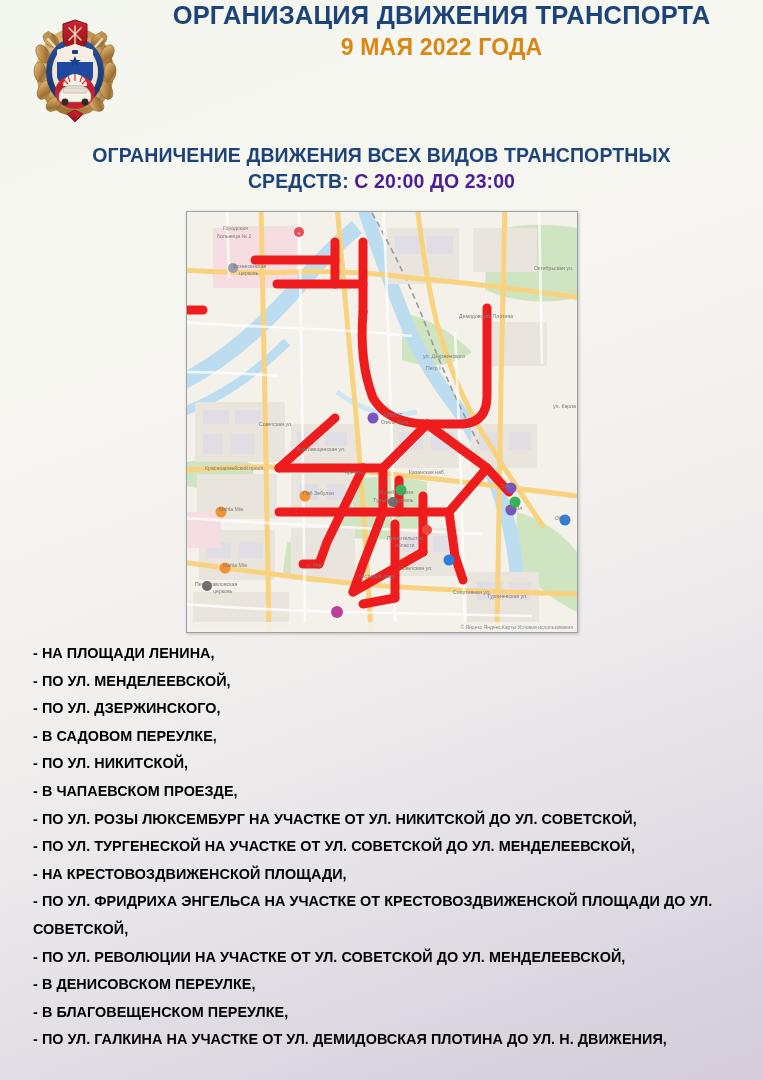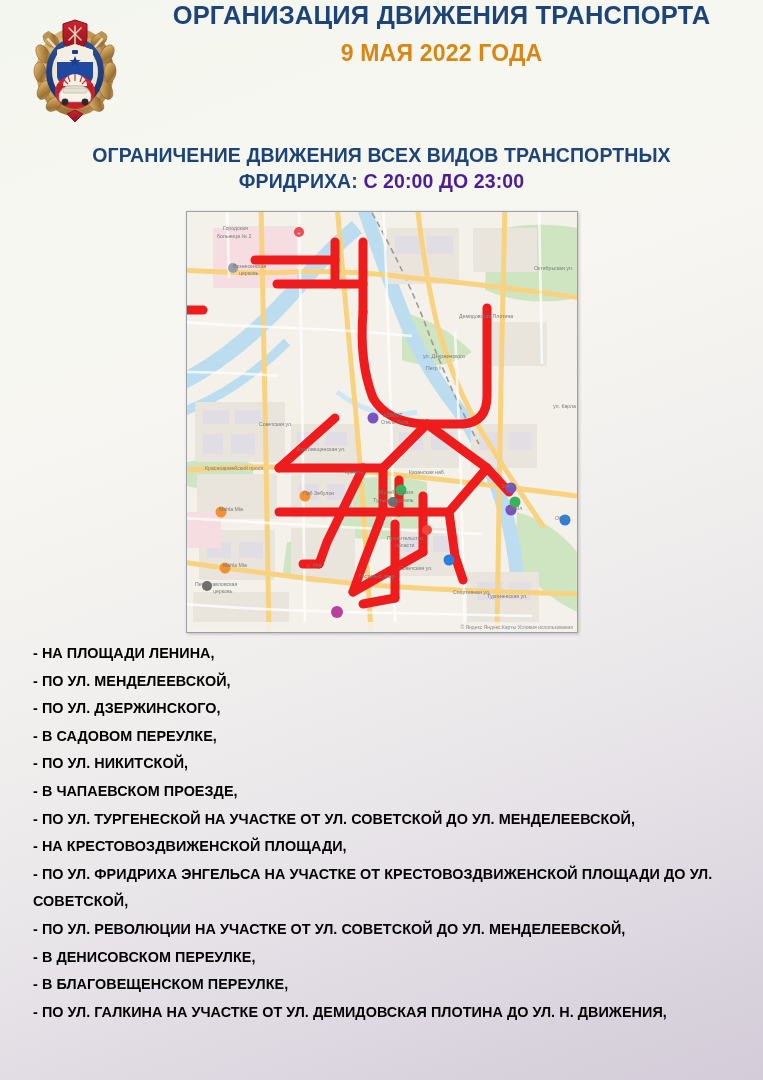--- a/index.html
+++ b/index.html
@@ -28,21 +28,21 @@
     width:150px;height:135px;display:flex;align-items:center;justify-content:center;
   }
   .emblem{width:84px;height:108px;display:block;}
   .title-block{flex:1;text-align:center;padding-right:30px;}
   .title-main{
     font-size:25.5px;font-weight:bold;color:#1d4479;letter-spacing:.2px;
     line-height:1.22;white-space:nowrap;
   }
   .title-date{
     font-size:23px;font-weight:bold;color:#d98613;letter-spacing:.2px;
-    line-height:1.3;margin-top:8px;
+    line-height:1.3;margin-top:2px;
   }
 
   
   .subtitle{
     position:absolute;left:0;top:142px;width:763px;text-align:center;
     font-size:19.5px;font-weight:bold;color:#1d4479;line-height:1.35;
     letter-spacing:.1px;
   }
   .subtitle .hl{color:#4c1d95;}
 
@@ -155,21 +155,21 @@
   </div>
 
   <div class="title-block">
     <div class="title-main">ОРГАНИЗАЦИЯ ДВИЖЕНИЯ ТРАНСПОРТА</div>
     <div class="title-date">9 МАЯ 2022 ГОДА</div>
   </div>
 </div>
 
 <div class="subtitle">
   <div>ОГРАНИЧЕНИЕ ДВИЖЕНИЯ ВСЕХ ВИДОВ ТРАНСПОРТНЫХ</div>
-  <div><span>ФРИДРИХА: </span><span class="hl">С 20:00 ДО 23:00</span></div>
+  <div><span>СРЕДСТВ: </span><span class="hl">С 20:00 ДО 23:00</span></div>
 </div>
 
 <div class="map-frame">
   <svg class="map-svg" viewBox="0 0 390 420">
 
     <rect x="0" y="0" width="390" height="420" fill="#f4f1ea"></rect>
 
     <g fill="#cfe5c1">
       <path d="M300 20 q40 -12 90 -4 l0 70 q-50 10 -92 -8 z"></path>
       <path d="M215 100 q40 10 70 40 q-30 22 -70 8 z"></path>
@@ -350,20 +350,21 @@
     </svg>
 </div>
 
 <div class="restrictions">
   <div class="restriction-item">- НА ПЛОЩАДИ ЛЕНИНА,</div>
   <div class="restriction-item">- ПО УЛ. МЕНДЕЛЕЕВСКОЙ,</div>
   <div class="restriction-item">- ПО УЛ. ДЗЕРЖИНСКОГО,</div>
   <div class="restriction-item">- В САДОВОМ ПЕРЕУЛКЕ,</div>
   <div class="restriction-item">- ПО УЛ. НИКИТСКОЙ,</div>
   <div class="restriction-item">- В ЧАПАЕВСКОМ ПРОЕЗДЕ,</div>
+  <div class="restriction-item">- ПО УЛ. РОЗЫ ЛЮКСЕМБУРГ НА УЧАСТКЕ ОТ УЛ. НИКИТСКОЙ ДО УЛ. СОВЕТСКОЙ,</div>
   <div class="restriction-item">- ПО УЛ. ТУРГЕНЕСКОЙ НА УЧАСТКЕ ОТ УЛ. СОВЕТСКОЙ ДО УЛ. МЕНДЕЛЕЕВСКОЙ,</div>
   <div class="restriction-item">- НА КРЕСТОВОЗДВИЖЕНСКОЙ ПЛОЩАДИ,</div>
   <div class="restriction-item">- ПО УЛ. ФРИДРИХА ЭНГЕЛЬСА НА УЧАСТКЕ ОТ КРЕСТОВОЗДВИЖЕНСКОЙ ПЛОЩАДИ ДО УЛ. СОВЕТСКОЙ,</div>
   <div class="restriction-item">- ПО УЛ. РЕВОЛЮЦИИ НА УЧАСТКЕ ОТ УЛ. СОВЕТСКОЙ ДО УЛ. МЕНДЕЛЕЕВСКОЙ,</div>
   <div class="restriction-item">- В ДЕНИСОВСКОМ ПЕРЕУЛКЕ,</div>
   <div class="restriction-item">- В БЛАГОВЕЩЕНСКОМ ПЕРЕУЛКЕ,</div>
   <div class="restriction-item">- ПО УЛ. ГАЛКИНА НА УЧАСТКЕ ОТ УЛ. ДЕМИДОВСКАЯ ПЛОТИНА ДО УЛ. Н. ДВИЖЕНИЯ,</div>
 
 </div>
 

